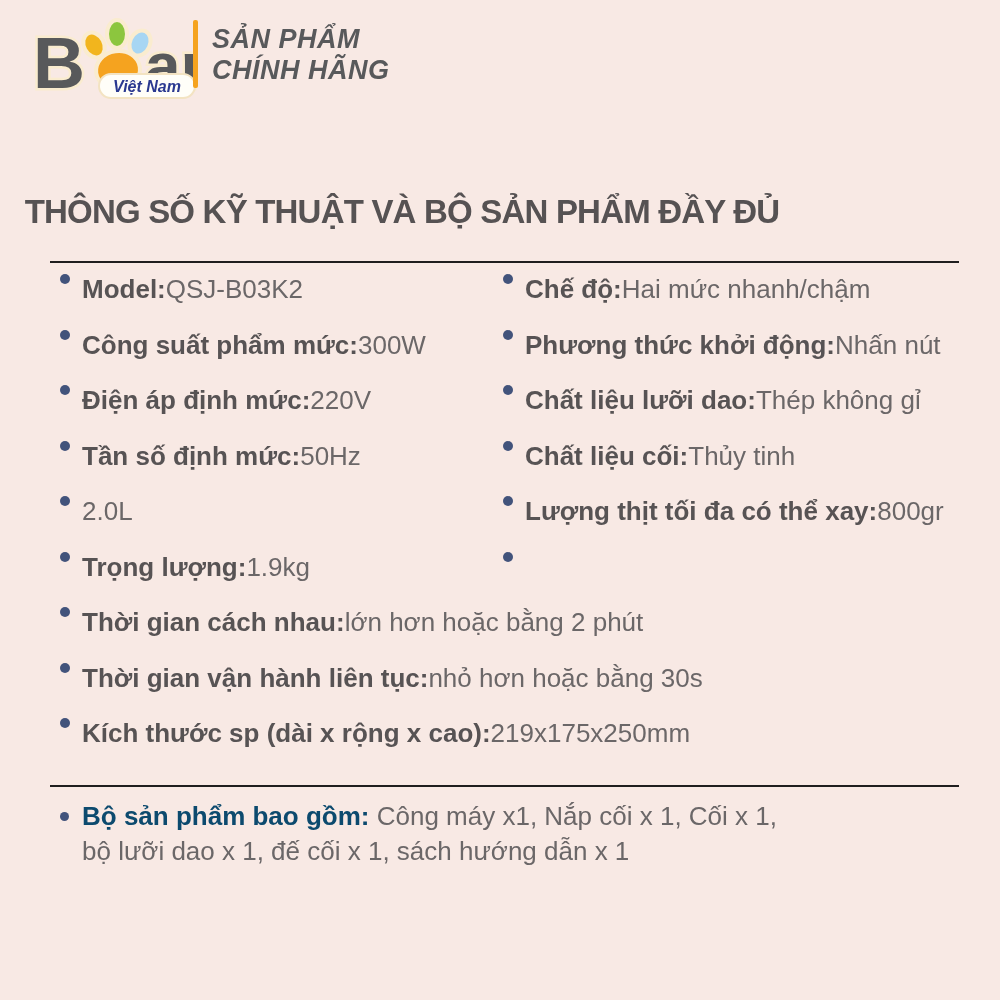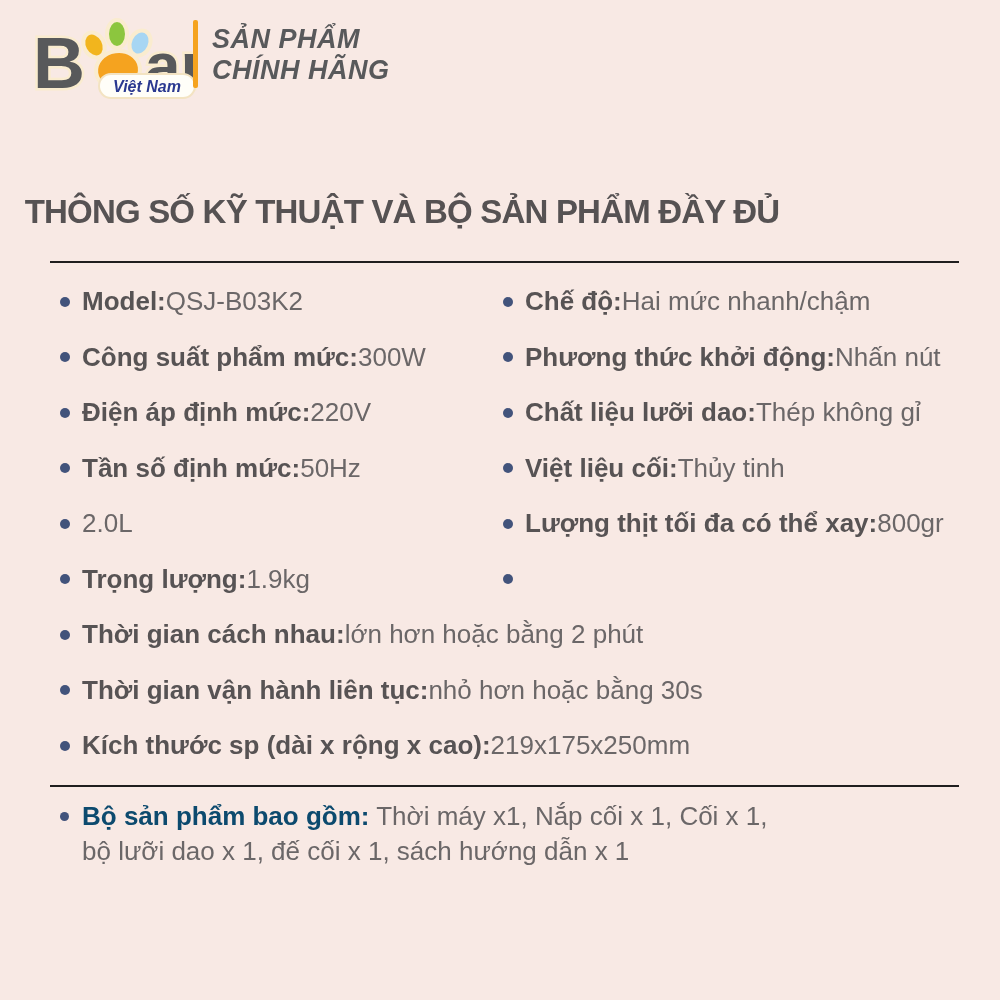--- a/index.html
+++ b/index.html
@@ -26,21 +26,21 @@
   }
 
   .divider { position:absolute; left:50px; width:909px; height:2px; background:#201e1e; }
   .divider-1 { top:261px; }
   .divider-2 { top:785px; }
 
   
   .spec-col { position:absolute; top:274px; }
   .spec-col-left  { left:60px;  width:900px; }
   .spec-col-right { left:503px; width:470px; }
-  .spec-row { display:flex; align-items:center; height:55.5px; white-space:nowrap; }
+  .spec-row { display:flex; align-items:flex-start; height:55.5px; white-space:nowrap; }
   .bullet {
     flex:none; width:10px; height:10px; border-radius:50%;
     background:#42537b; margin-right:12px;
   }
   .spec-label { font-weight:700; font-size:26px; color:#575354; }
   .spec-value { font-weight:400; font-size:26px; color:#6b6768; }
 
   
   .pkg { position:absolute; left:60px; top:799px; width:790px; }
   .pkg .bullet { position:absolute; left:0; top:13px; width:9px; height:9px; margin:0; }
@@ -145,39 +145,39 @@
       <span class="spec-label">Phương thức khởi động:</span>
       <span class="spec-value">Nhấn nút</span>
     </div>
     <div class="spec-row">
       <span class="bullet"></span>
       <span class="spec-label">Chất liệu lưỡi dao:</span>
       <span class="spec-value">Thép không gỉ</span>
     </div>
     <div class="spec-row">
       <span class="bullet"></span>
-      <span class="spec-label">Việt liệu cối:</span>
+      <span class="spec-label">Chất liệu cối:</span>
       <span class="spec-value">Thủy tinh</span>
     </div>
     <div class="spec-row">
       <span class="bullet"></span>
       <span class="spec-label">Lượng thịt tối đa có thể xay:</span>
       <span class="spec-value">800gr</span>
     </div>
     <div class="spec-row">
       <span class="bullet"></span>
       <span class="spec-label"></span>
       <span class="spec-value"></span>
     </div>
   </div>
 
   <div class="divider divider-2"></div>
 
   <div class="pkg">
     <span class="bullet"></span>
     <div class="pkg-text">
       <b>Bộ sản phẩm bao gồm:</b>
-      <span>Thời máy x1, Nắp cối x 1, Cối x 1,</span><br>
+      <span>Công máy x1, Nắp cối x 1, Cối x 1,</span><br>
       <span>bộ lưỡi dao x 1, đế cối x 1, sách hướng dẫn x 1</span>
     </div>
   </div>
 
 </div>
 
 </body></html>

